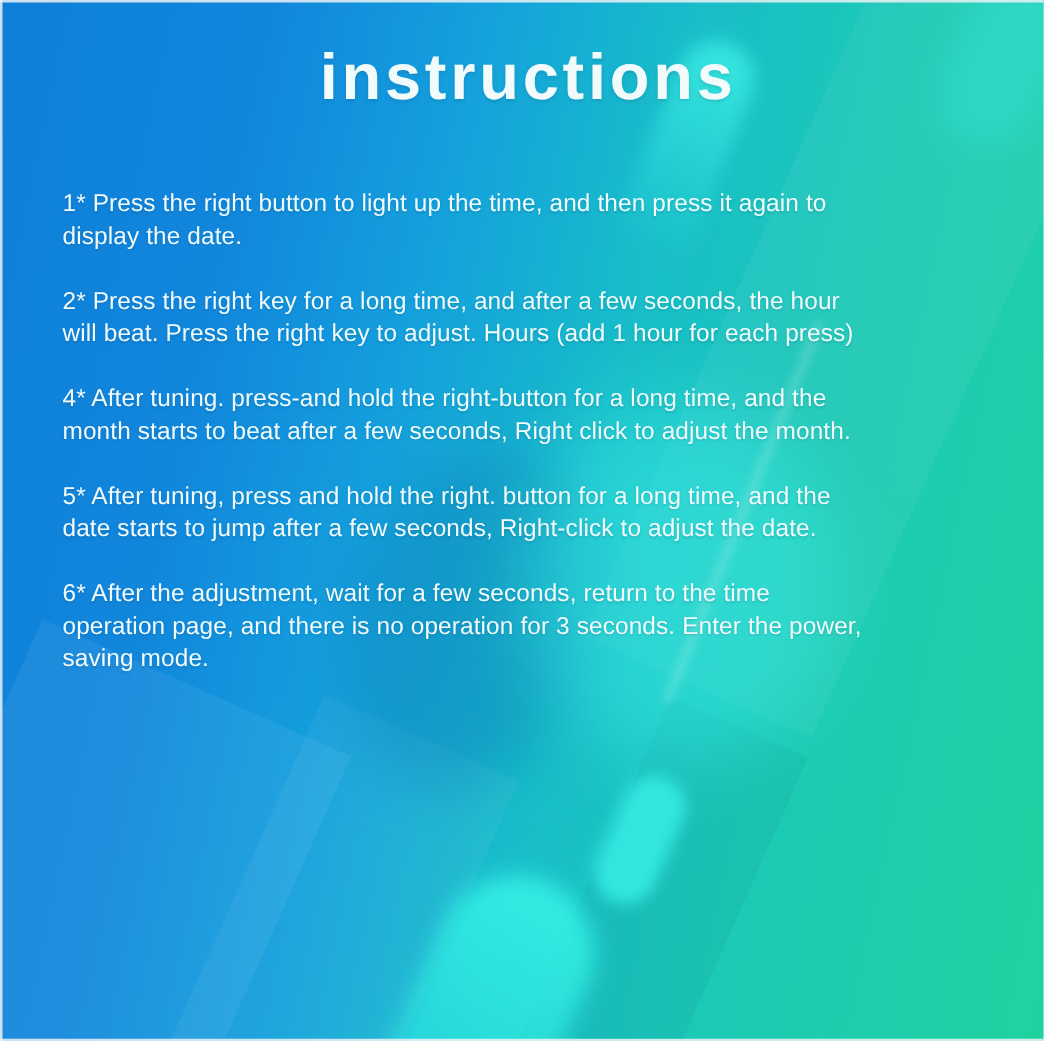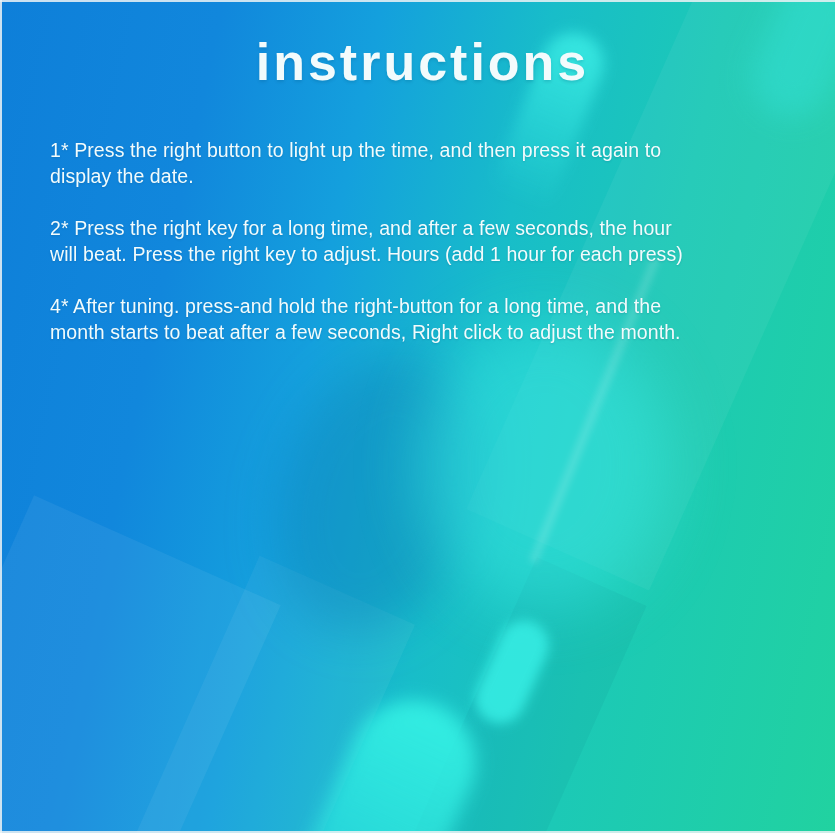--- a/index.html
+++ b/index.html
@@ -63,21 +63,21 @@
   
   .edge{position:absolute;background:rgba(236,242,244,.85);pointer-events:none;z-index:9;}
   .edge-left{left:0;top:0;width:2px;height:100%;}
   .edge-top{left:0;top:0;width:100%;height:2px;}
   .edge-bottom{left:0;bottom:0;width:100%;height:2px;}
 
   
   .content{position:relative;z-index:5;padding:34px 40px 0 50px;color:var(--text);}
   .title{
     text-align:center;font-weight:bold;font-size:52px;line-height:56px;
-    letter-spacing:3px;margin-bottom:47px;
+    letter-spacing:3px;margin-bottom:60px;
     text-shadow:0 2px 3px rgba(0,70,110,.18);
   }
   .para{
     font-weight:normal;font-size:19.5px;line-height:26px;
     white-space:pre;letter-spacing:.1px;
     margin-bottom:26px;
     text-shadow:0 1px 2px rgba(0,70,110,.20);
   }
 </style>
 </head>
@@ -103,16 +103,21 @@
 
   <div class="content">
     <h1 class="title">instructions</h1>
     <div>
         <p class="para">1* Press the right button to light up the time, and then press it again to
 display the date.</p>
         <p class="para">2* Press the right key for a long time, and after a few seconds, the hour
 will beat. Press the right key to adjust. Hours (add 1 hour for each press)</p>
         <p class="para">4* After tuning. press-and hold the right-button for a long time, and the
 month starts to beat after a few seconds, Right click to adjust the month.</p>
+        <p class="para">5* After tuning, press and hold the right. button for a long time, and the
+date starts to jump after a few seconds, Right-click to adjust the date.</p>
+        <p class="para">6* After the adjustment, wait for a few seconds, return to the time
+operation page, and there is no operation for 3 seconds. Enter the power,
+saving mode.</p>
       </div>
   </div>
 
 </div>
 
 </body></html>

